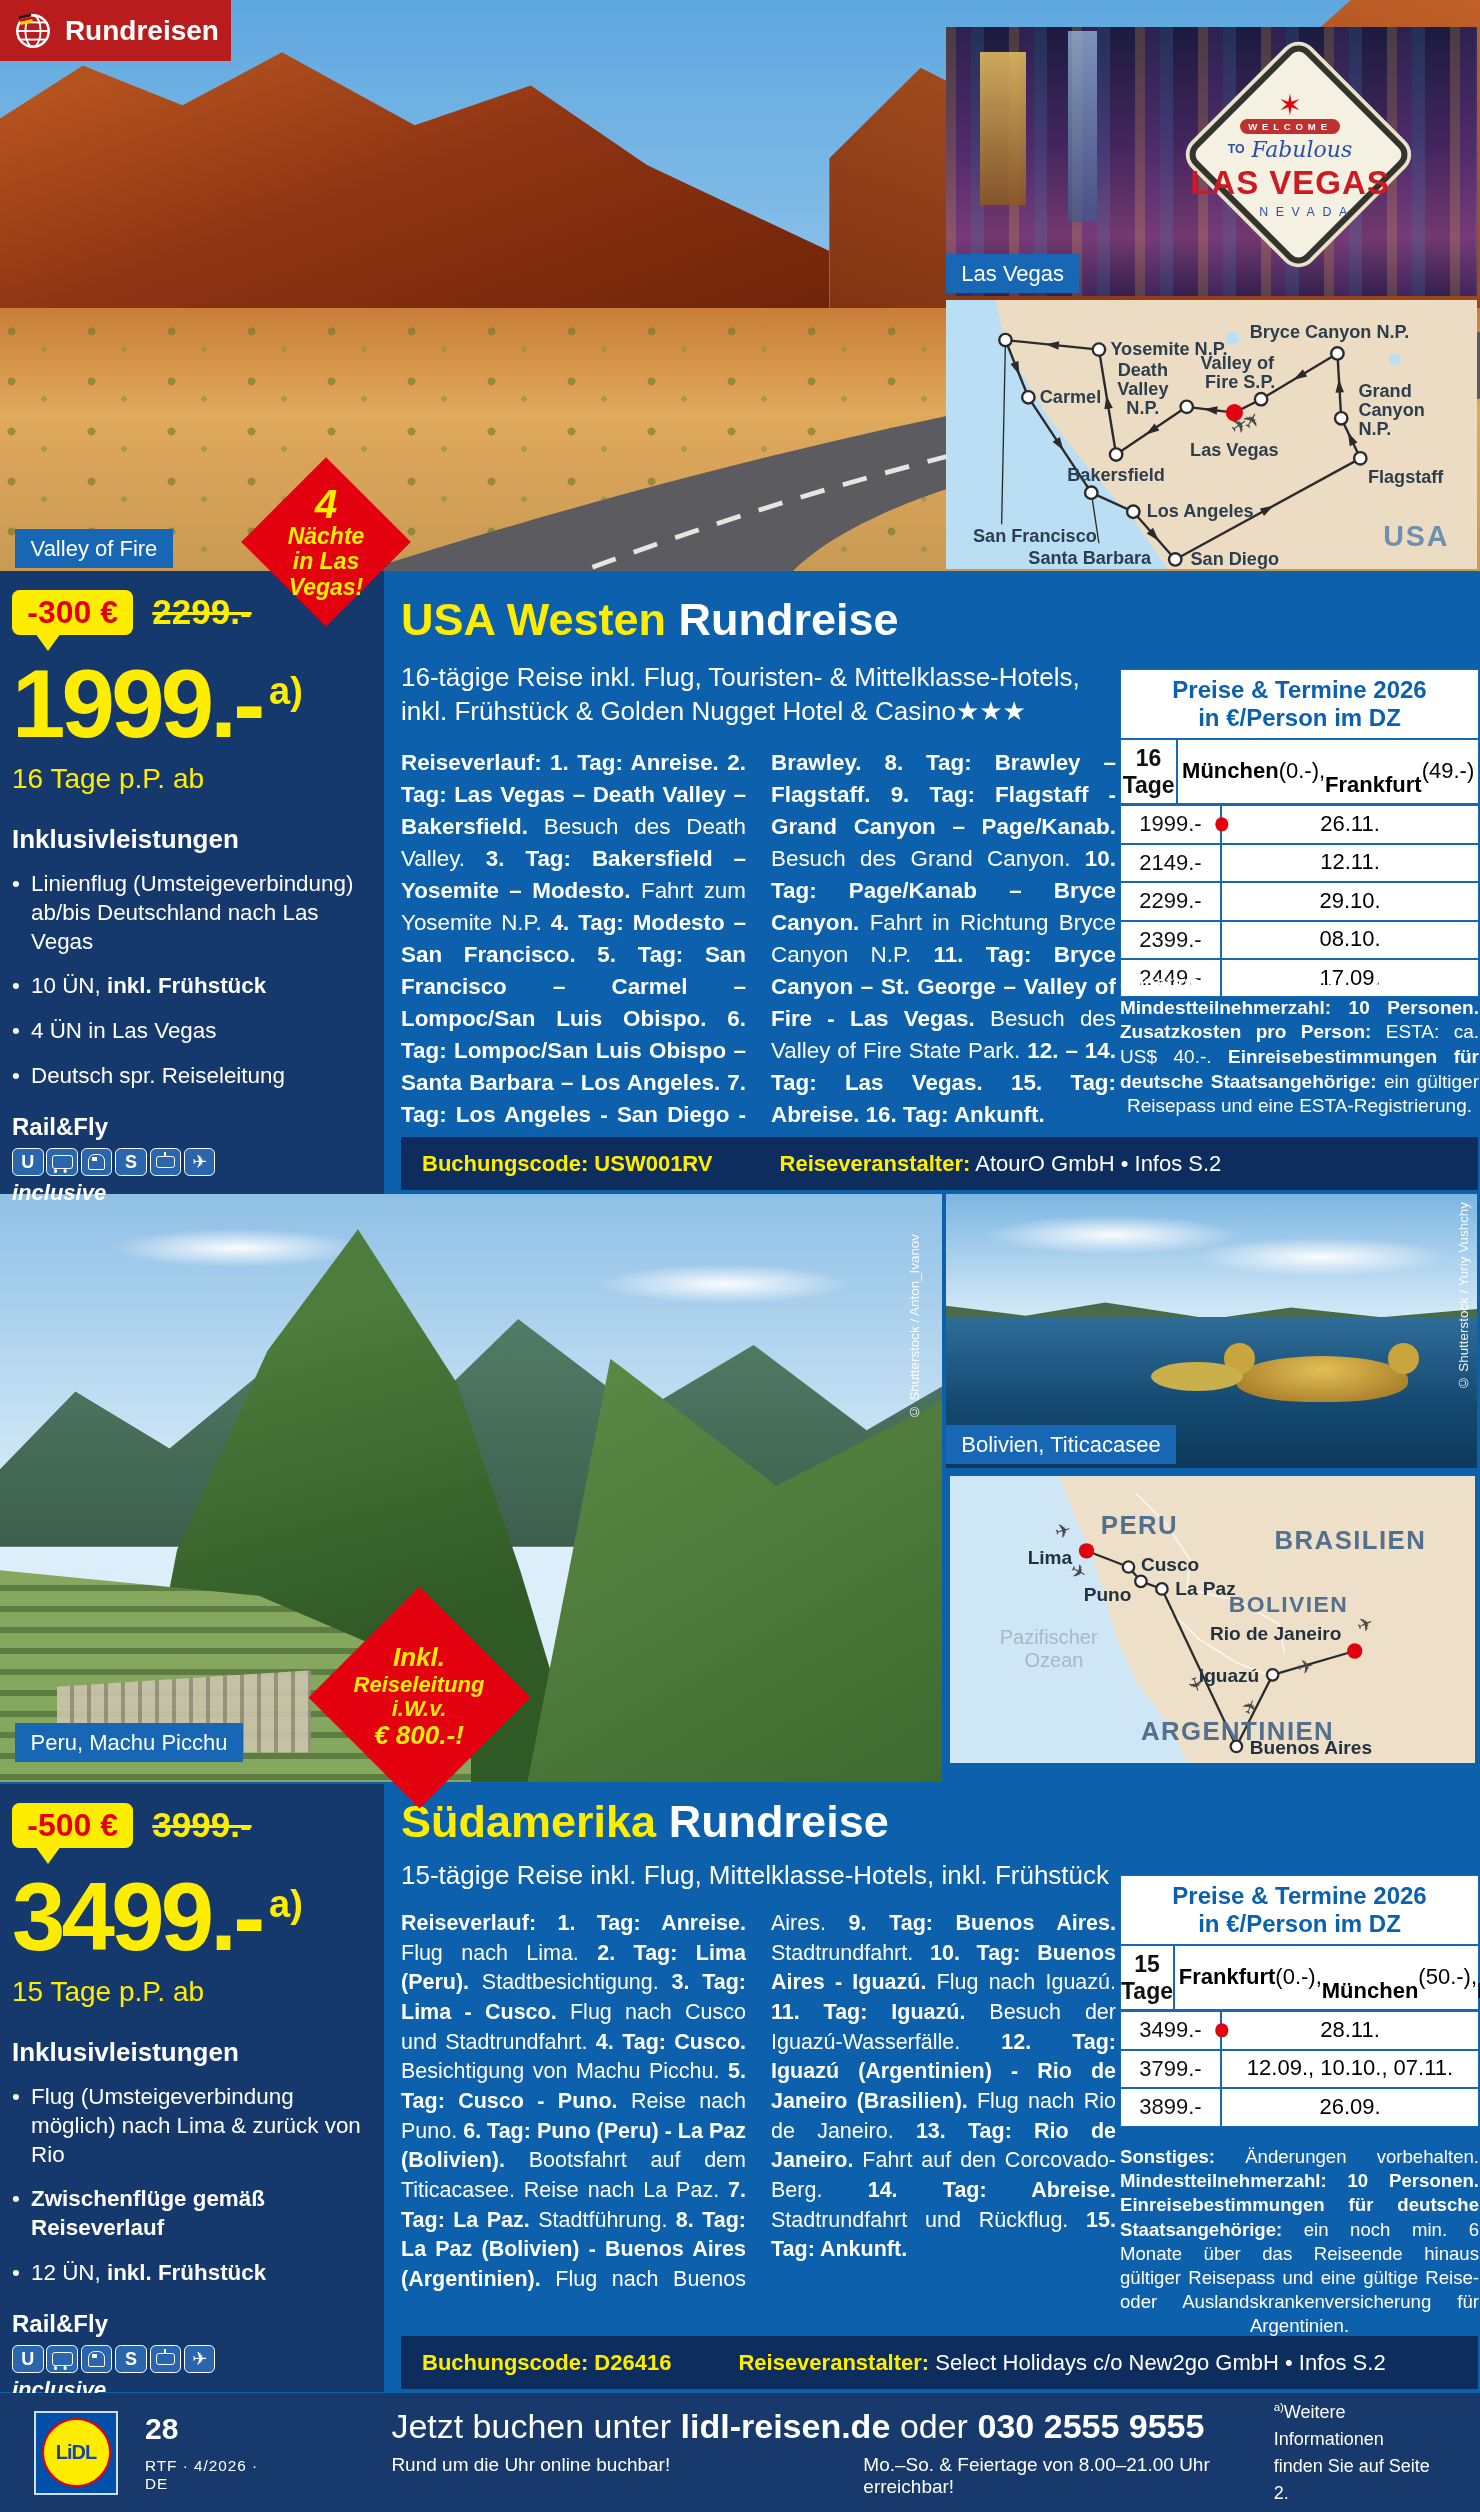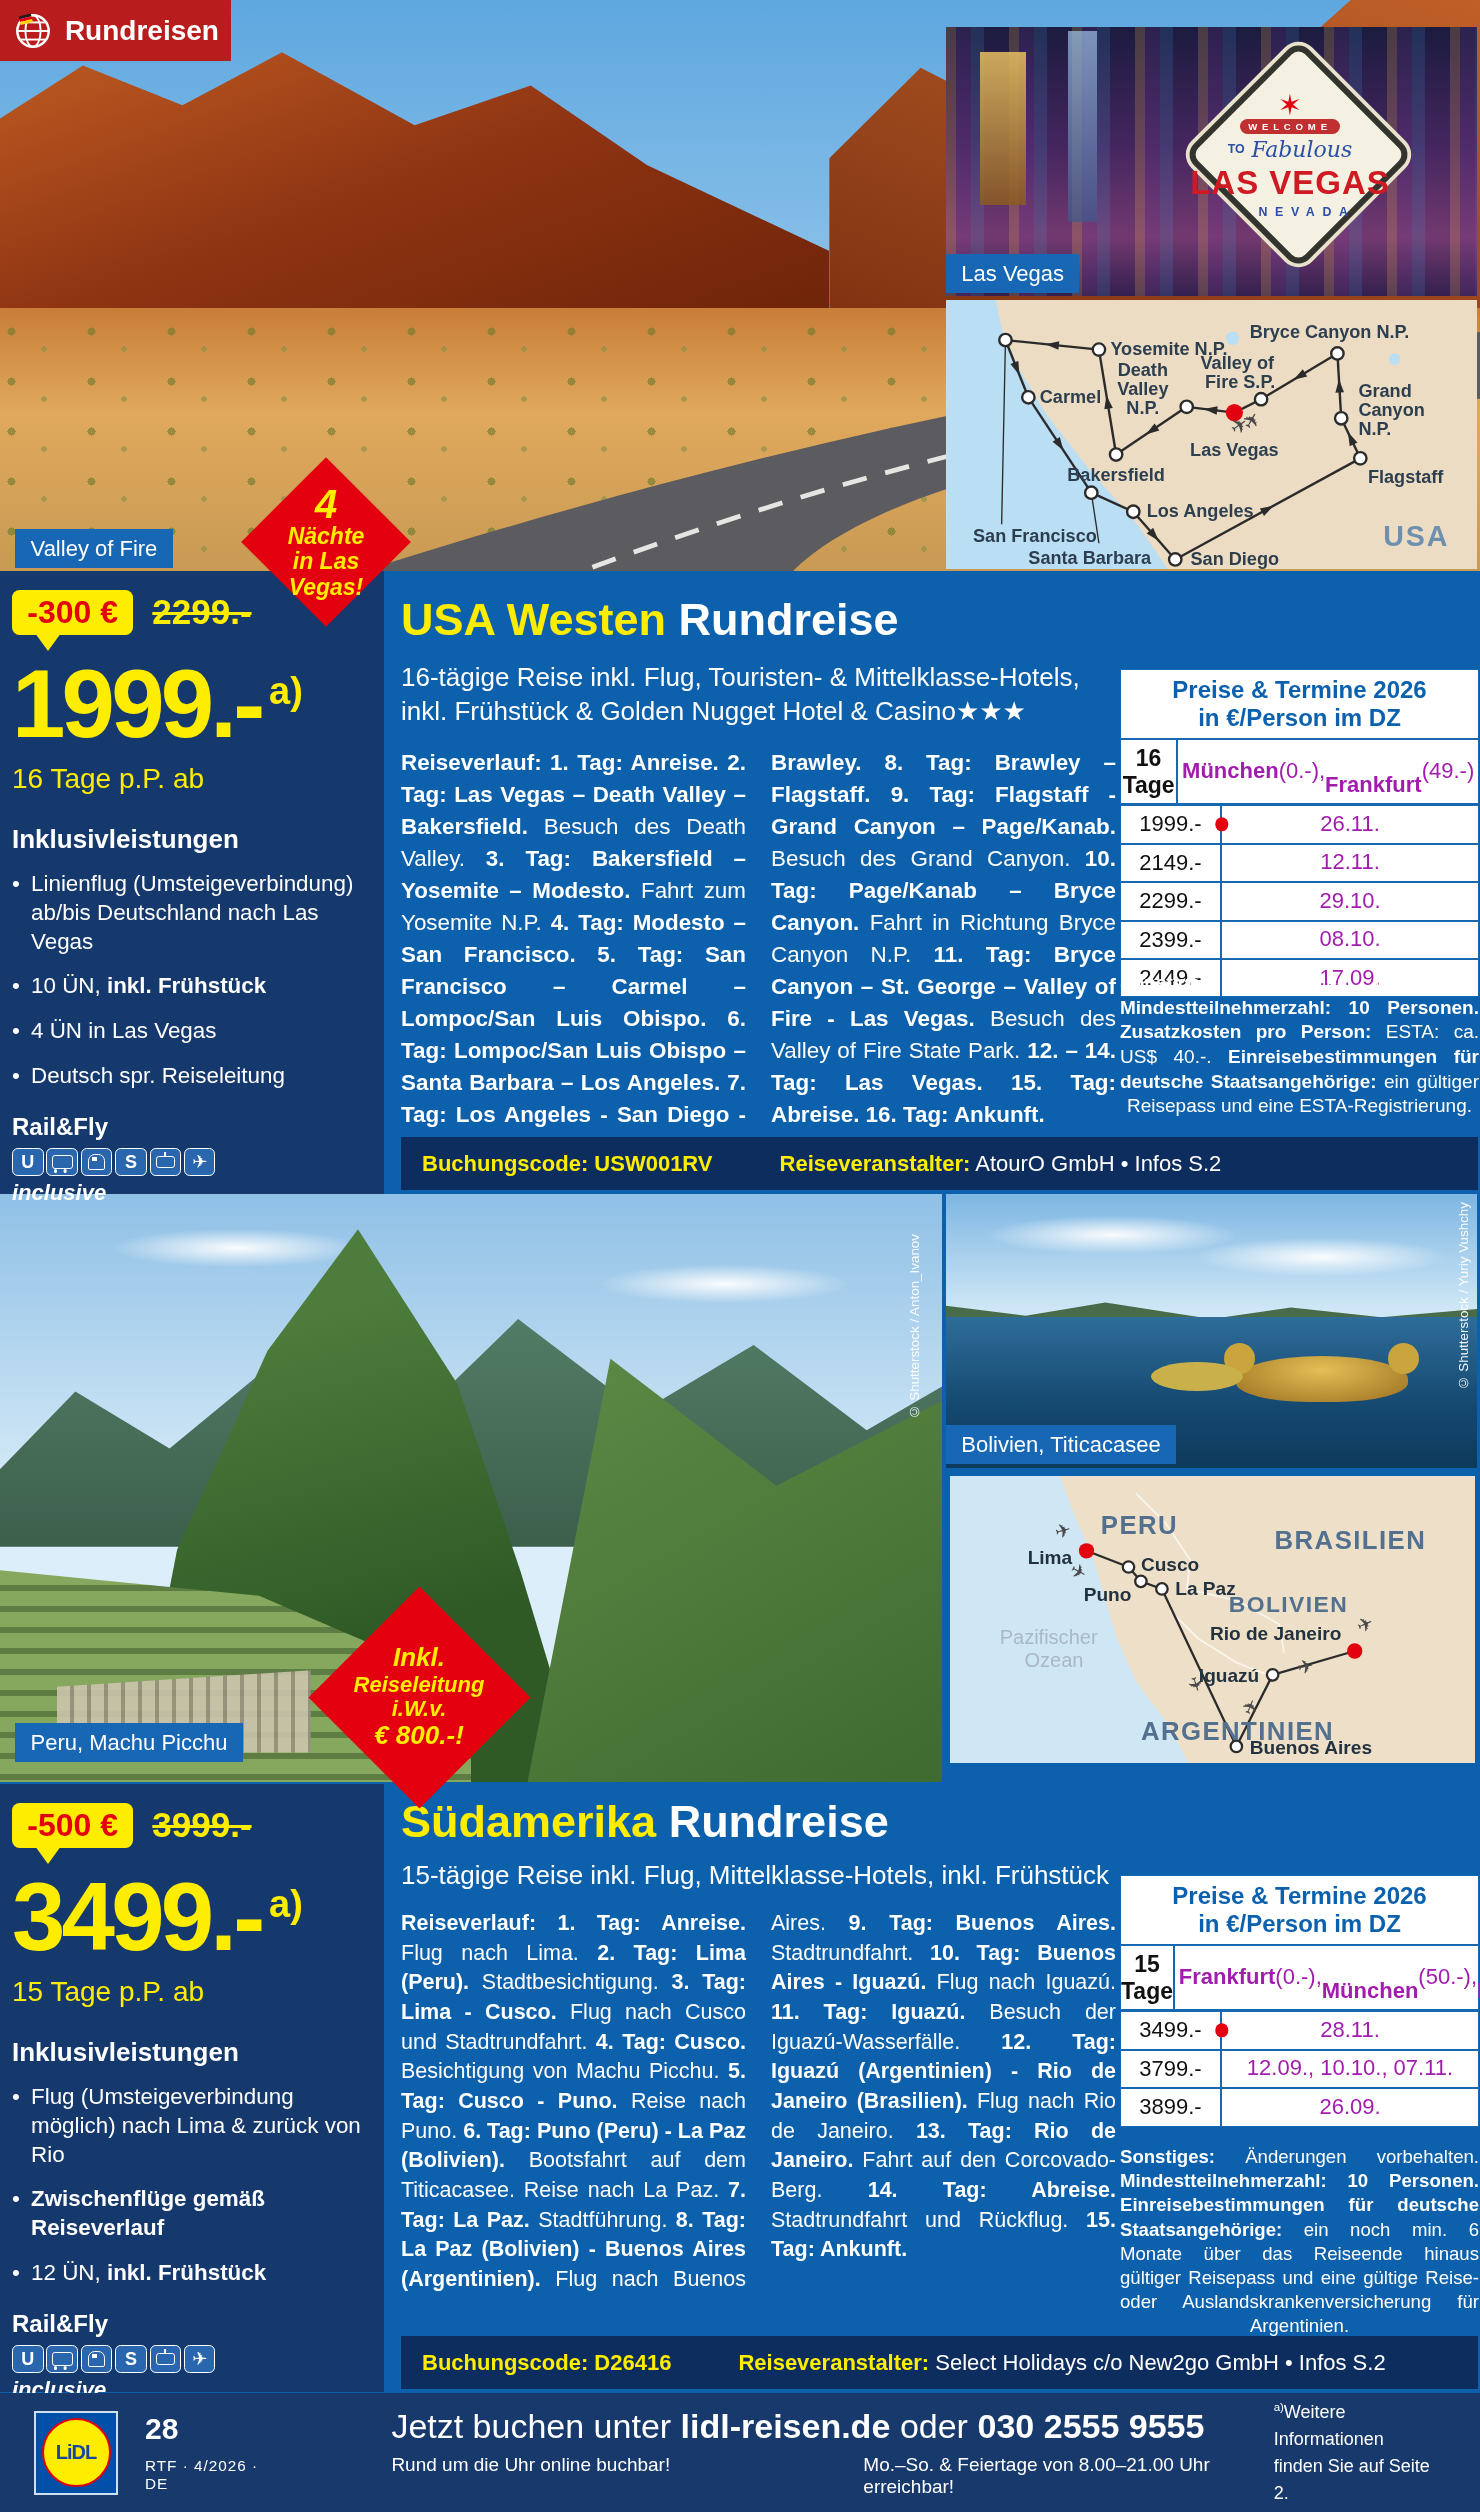--- a/index.html
+++ b/index.html
@@ -44,21 +44,21 @@
   .sign{position:absolute;left:196px;top:11.5px;width:296px;height:239px;}
   .sign-diamond{position:absolute;left:75px;top:34px;width:151px;height:151px;background:#f5f1e2;
         border:6.7px solid #34342f;border-radius:15.3px;transform:rotate(45deg);box-shadow:0 0 0 3.8px #e8e2cc;}
   .sign-text{position:absolute;inset:0;display:flex;flex-direction:column;align-items:center;justify-content:center;gap:2.9px;}
   .sign-star{color:#e3000f;font-size:29px;line-height:.6;margin-bottom:1.9px;}
   .welcome-pill{background:#c03030;color:#fff;font-size:9.6px;letter-spacing:4.8px;padding:1.9px 8.6px;border-radius:8.6px;font-weight:700;}
   .sign-row{display:flex;align-items:center;gap:6.7px;color:#2b4fa8;}
   .sign-to{font-size:12.4px;font-weight:700;}
   .sign-fab{font-family:"DejaVu Serif","Liberation Serif",serif;font-style:italic;font-size:22px;}
   .sign-lv{color:#cf1a24;font-size:33px;font-weight:800;letter-spacing:1px;}
-  .sign-nv{color:#2b4fa8;font-size:12.4px;letter-spacing:7.6px;font-weight:700;padding-left:34px;}
+  .sign-nv{color:#2b4fa8;font-size:12.4px;letter-spacing:7.6px;font-weight:400;padding-left:34px;}
 
   #photo-machu{left:0;top:1194px;width:942px;height:588px;background:linear-gradient(180deg,#8fc0e6,#dceef9 55%);}
   .m-cloud{position:absolute;width:248px;height:38px;border-radius:50%;
         background:radial-gradient(ellipse at center,rgba(255,255,255,.95),rgba(255,255,255,0) 72%);}
   .m-far{position:absolute;left:0;top:16%;width:100%;height:44%;background:linear-gradient(#55806a,#3c5f4c);
         clip-path:polygon(0 70%,8% 40%,18% 62%,30% 26%,42% 58%,55% 12%,68% 48%,80% 22%,92% 55%,100% 38%,100% 100%,0 100%);}
   .m-peak{position:absolute;left:14%;top:6%;width:48%;height:94%;background:linear-gradient(165deg,#4d7c3c 20%,#2f5a26 70%);
         clip-path:polygon(50% 0,72% 28%,86% 62%,100% 100%,0 100%,10% 58%,30% 22%);}
   .m-right{position:absolute;right:0;top:28%;width:44%;height:72%;background:linear-gradient(150deg,#5d8a46,#3f6a30);
         clip-path:polygon(20% 0,60% 30%,100% 10%,100% 100%,0 100%);}
@@ -146,21 +146,21 @@
   
   .ptable{position:absolute;left:1120px;width:359px;background:#fff;border:1.9px solid #1668b0;box-sizing:border-box;z-index:4;}
   #table-usa{top:669px;} #table-sa{top:1875px;}
   .pt-head{color:#0b61ad;font-weight:800;font-size:24px;text-align:center;padding:5.7px 3.8px;
         border-bottom:2.9px solid #1668b0;white-space:pre-line;line-height:1.18;}
   .pt-row{display:flex;border-bottom:2.9px solid #1668b0;position:relative;min-height:36px;}
   .pt-row:last-child{border-bottom:none;}
   .pt-c1{width:101px;border-right:2.9px solid #1668b0;display:flex;align-items:center;justify-content:center;
         font-size:22px;color:#111;box-sizing:border-box;text-align:center;}
   .pt-c2{flex:1;display:flex;align-items:center;justify-content:center;text-align:right;
-        font-size:22px;color:#a21caf;padding:4.8px 3.8px;white-space:pre-line;line-height:1.22;}
+        font-size:22px;color:#000000;padding:4.8px 3.8px;white-space:pre-line;line-height:1.22;}
   .pt-toprow{border-bottom-width:3.8px;}
   .pt-toprow .pt-c1{font-weight:800;font-size:23px;}
   .red-dot{position:absolute;left:101px;top:50%;transform:translate(-50%,-50%);width:13.4px;height:13.4px;
         border-radius:50%;background:#e3000f;z-index:2;}
 
   .sonstiges{position:absolute;left:1120px;width:359px;color:#fff;text-align:justify;text-align-last:center;z-index:4;}
   #sonst-usa{top:971px;font-size:19px;line-height:1.3;}
   #sonst-sa{top:2145px;font-size:18.6px;line-height:1.3;}
 
   .booking-bar{position:absolute;left:401px;width:1077px;height:53px;background:#0e2d5f;display:flex;

